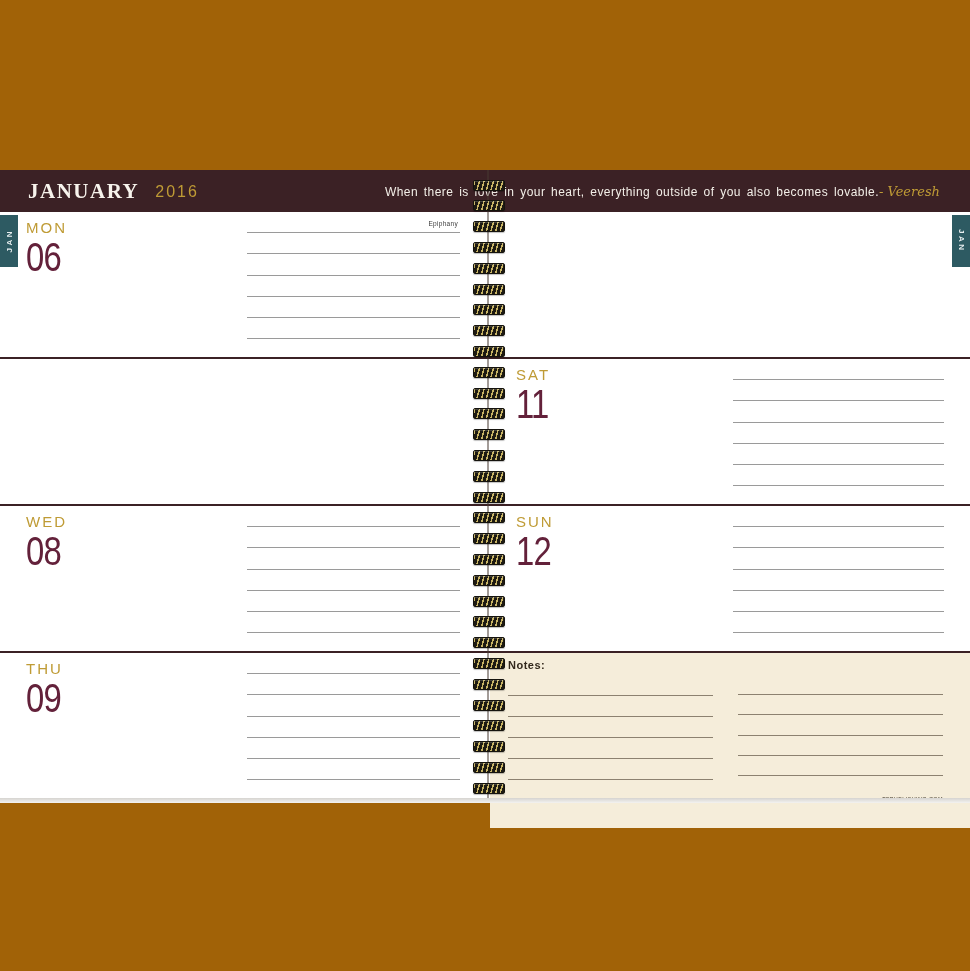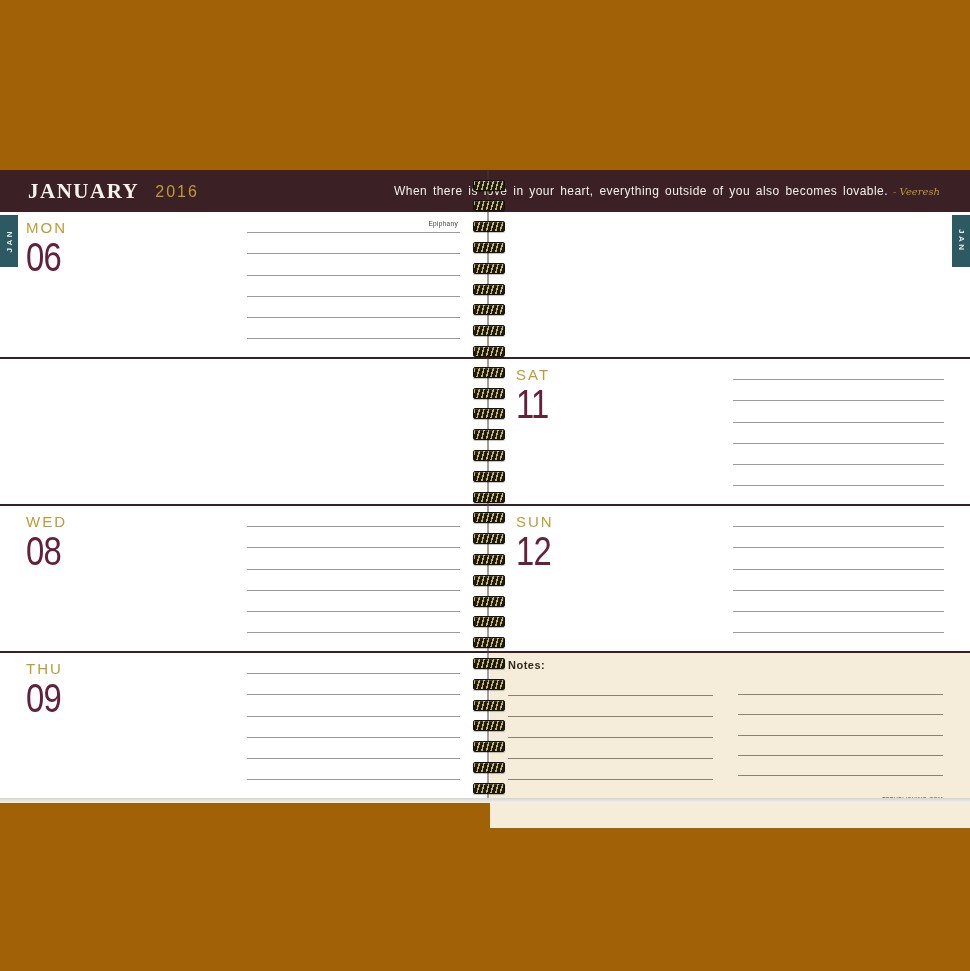--- a/index.html
+++ b/index.html
@@ -10,21 +10,21 @@
   
   .header{position:absolute;left:0;top:0;width:100%;height:42px;background:var(--header-bg);
           display:flex;align-items:center;}
   .month-title{font-family:"Liberation Serif", serif;font-weight:700;color:#f7f3ec;
           font-size:21px;letter-spacing:1.5px;margin-left:28px;}
   .year-title{color:var(--gold);font-size:16px;letter-spacing:2px;margin-left:16px;margin-top:2px;}
   .quote-wrap{position:absolute;right:30px;top:50%;transform:translateY(-50%);
           display:flex;align-items:baseline;white-space:nowrap;}
   .quote-text{color:#f3efe8;font-size:12px;letter-spacing:.45px;word-spacing:2px;}
   .quote-attr{color:var(--gold);font-family:"DejaVu Serif", serif;font-style:italic;
-          font-size:10px;margin-left:5px;}
+          font-size:13px;}
 
   
   .tab{position:absolute;width:18px;height:52px;background:var(--teal);top:45px;
        display:flex;align-items:center;justify-content:center;}
   .tab span{color:#e9eff0;font-size:8px;letter-spacing:2.5px;font-weight:700;}
   .tab-left{left:0;}
   .tab-left span{writing-mode:vertical-rl;transform:rotate(180deg);}
   .tab-right{left:952px;}
   .tab-right span{writing-mode:vertical-rl;}
 

